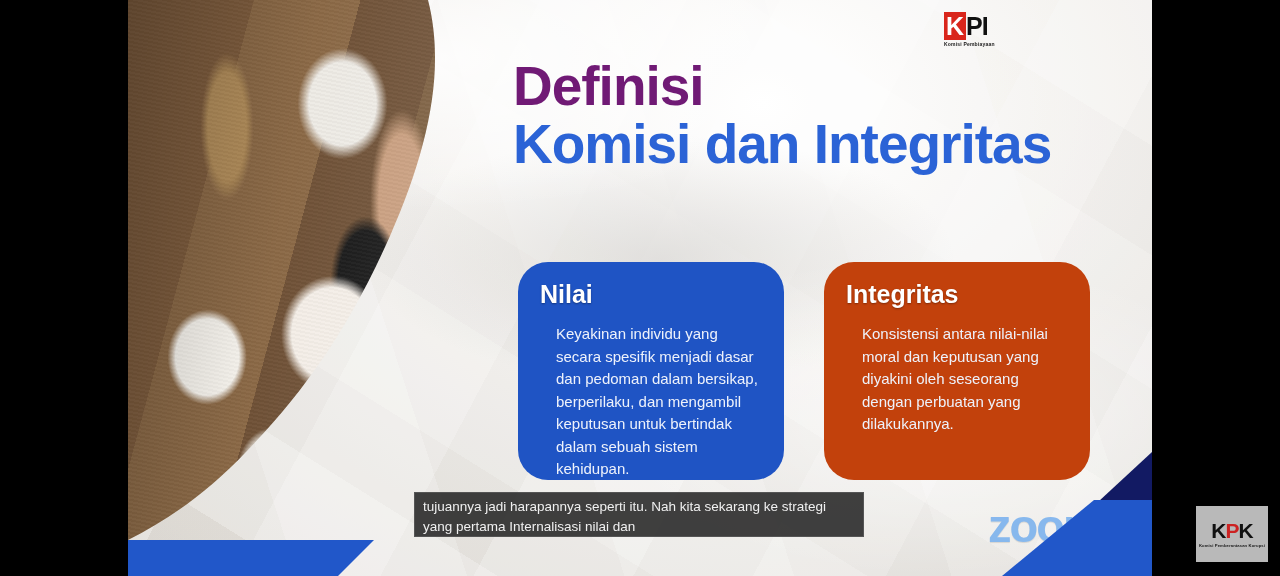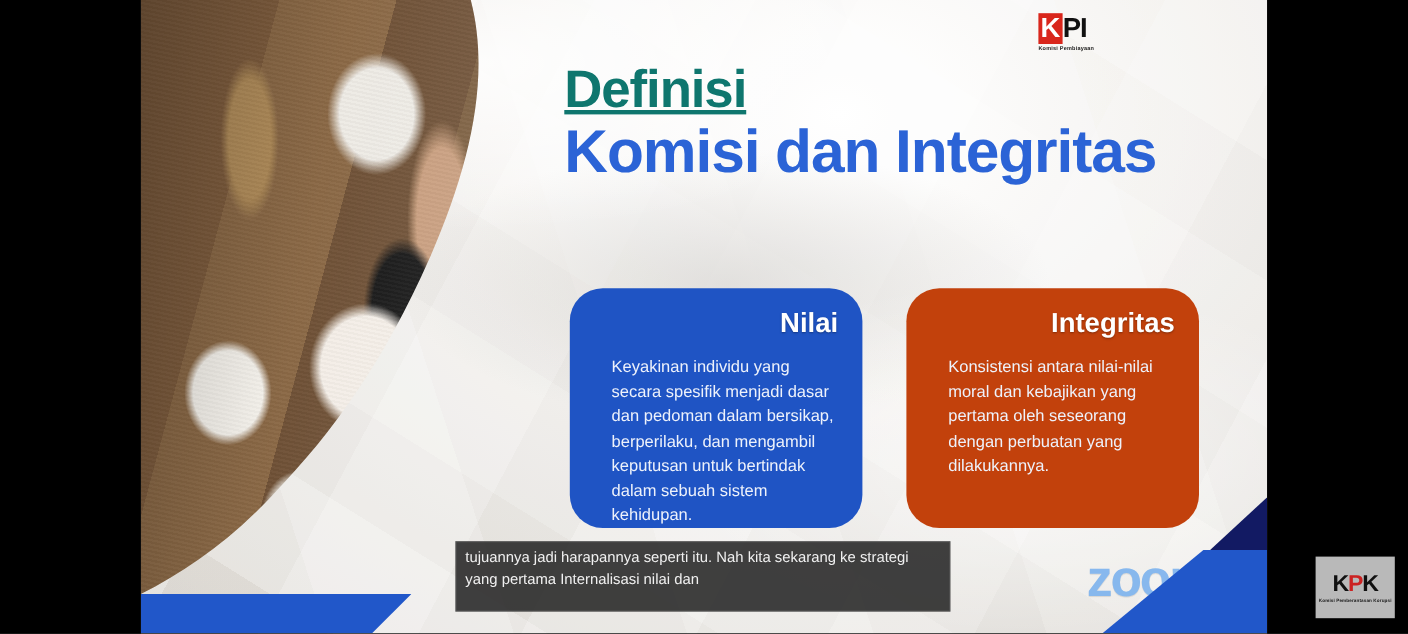--- a/index.html
+++ b/index.html
@@ -64,28 +64,28 @@
       repeating-linear-gradient(12deg, rgba(255,255,255,.05) 0 2px, rgba(0,0,0,.05) 2px 4px);
     opacity:.5;
   }
   .photo-shade{
     position:absolute;inset:0;
     background:linear-gradient(100deg, rgba(0,0,0,.25), rgba(0,0,0,0) 45%, rgba(255,255,255,.12));
   }
 
   
   #title{position:absolute;left:385px;top:58px;line-height:1.02;}
-  #title .l1{font-size:48px;font-weight:bold;color:#0f766e;letter-spacing:-1px;text-decoration:underline;}
+  #title .l1{font-size:55px;font-weight:bold;color:#701a75;letter-spacing:-1px;}
   #title .l2{font-size:55px;font-weight:bold;color:#2b63d6;letter-spacing:-1px;margin-top:2px;}
 
   
   .card{position:absolute;border-radius:30px;box-sizing:border-box;padding:18px 22px 14px;}
   #card-nilai{left:390px;top:262px;width:266px;height:218px;background:#1f54c4;}
   #card-integritas{left:696px;top:262px;width:266px;height:218px;background:#c2410c;}
-  .card-title{text-align:right;color:#fff;font-size:25px;font-weight:bold;margin-bottom:14px;
+  .card-title{text-align:left;color:#fff;font-size:25px;font-weight:bold;margin-bottom:14px;
     text-shadow:0 1px 2px rgba(0,0,0,.35);}
   .card-body{color:#eef2fb;font-size:15px;line-height:1.5;margin-left:16px;}
   #card-integritas .card-body{margin-top:12px;}
 
   
   #shape-left{
     position:absolute;left:0px;top:540px;width:300px;height:36px;background:#2157c9;
     clip-path:polygon(0 0, 246px 0, 210px 36px, 0 36px);
   }
   #shape-right-dark{
@@ -98,21 +98,21 @@
   }
   #zoom-watermark{
     position:absolute;left:860px;top:498px;font-size:47px;font-weight:bold;letter-spacing:-2px;
     color:#7fb4ee;opacity:.92;text-shadow:0 1px 1px rgba(0,0,0,.12);
   }
 
   
   #caption{
     position:absolute;left:414px;top:492px;width:450px;
     background:rgba(38,38,38,.88);color:#f0f0f0;
-    font-size:13.5px;line-height:1.45;padding:4px 8px 19px;box-sizing:border-box;
+    font-size:13.5px;line-height:1.45;padding:4px 8px 0;box-sizing:border-box;
     border:1px solid rgba(120,120,120,.4);
   }
 
   
   #video-tile{
     position:absolute;left:972px;top:0;width:188px;height:95px;overflow:hidden;
     background:#dfe4ea;border:1px solid rgba(255,255,255,.25);
   }
   .vid-bg{
     position:absolute;inset:0;
@@ -190,21 +190,21 @@
       <div class="l2">Komisi dan Integritas</div>
     </div>
 
     <div class="card" id="card-nilai">
       <div class="card-title">Nilai</div>
       <div class="card-body">Keyakinan individu yang secara spesifik menjadi dasar dan pedoman dalam bersikap, berperilaku, dan mengambil keputusan untuk bertindak dalam sebuah sistem kehidupan.</div>
     </div>
 
     <div class="card" id="card-integritas">
       <div class="card-title">Integritas</div>
-      <div class="card-body">Konsistensi antara nilai-nilai moral dan kebajikan yang pertama oleh seseorang dengan perbuatan yang dilakukannya.</div>
+      <div class="card-body">Konsistensi antara nilai-nilai moral dan keputusan yang diyakini oleh seseorang dengan perbuatan yang dilakukannya.</div>
     </div>
 
     <div id="zoom-watermark">zoom</div>
     <div id="shape-left"></div>
     <div id="shape-right-dark"></div>
     <div id="shape-right-blue"></div>
   </div>
 
   <div id="caption">tujuannya jadi harapannya seperti itu. Nah kita sekarang ke strategi yang pertama Internalisasi nilai dan</div>
 

